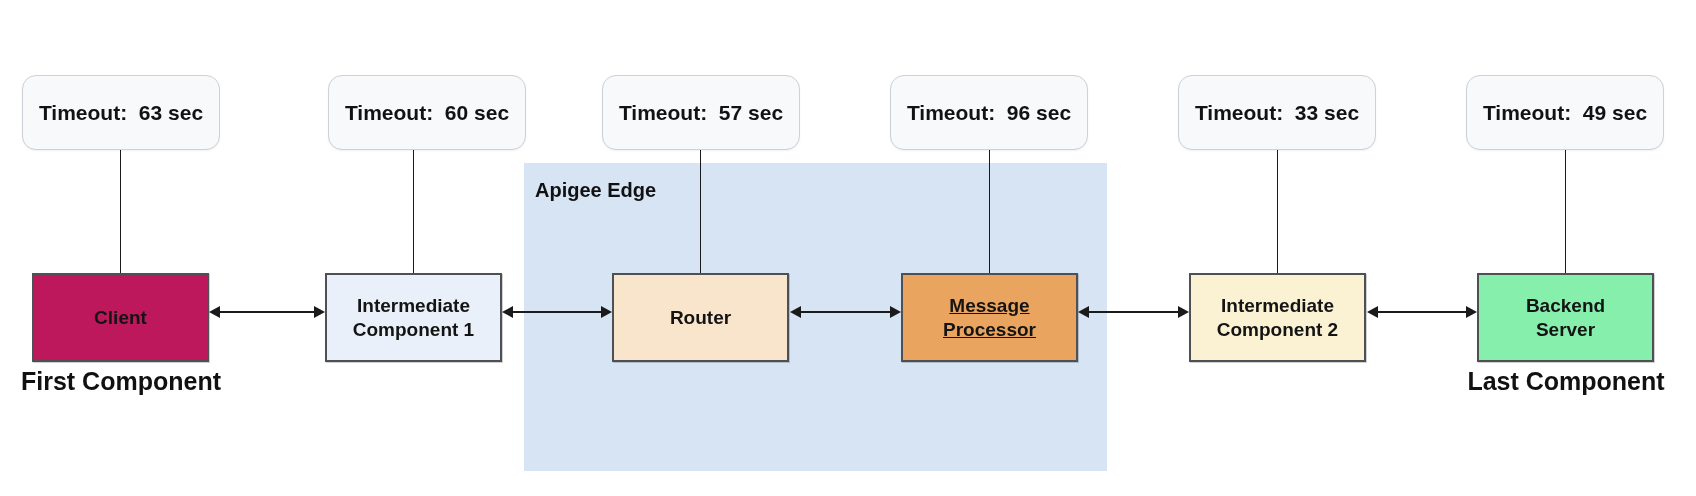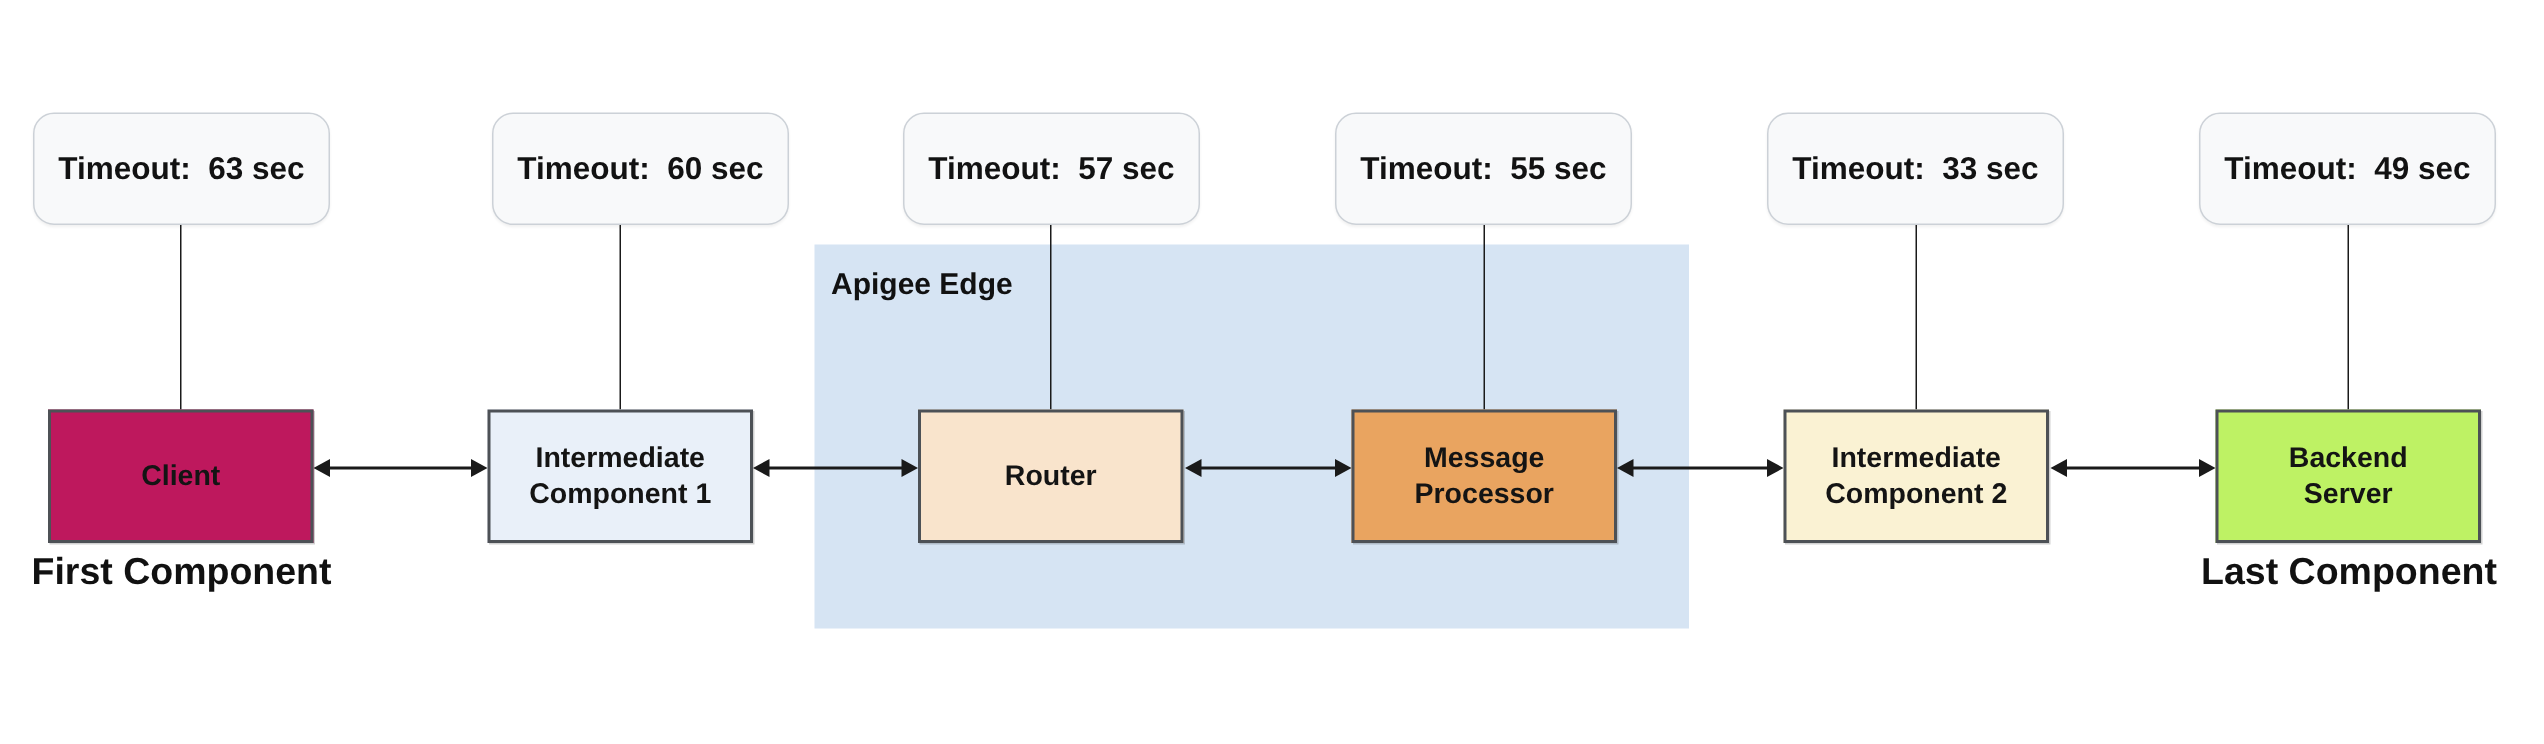--- a/index.html
+++ b/index.html
@@ -1,21 +1,21 @@
 <!DOCTYPE html>
 <html><head>
 <meta charset="utf-8">
 <style>
   html,body{margin:0;padding:0;background:#ffffff;}
   #canvas{
     position:relative;width:1696px;height:496px;background:#ffffff;overflow:hidden;
     font-family:"Liberation Sans",sans-serif;color:#1c1e21;
   }
   
-  .region{position:absolute;left:543px;top:163px;width:583px;height:256px;z-index:1;}
+  .region{position:absolute;left:524px;top:163px;width:583px;height:308px;z-index:1;}
   .region-label{
     position:absolute;left:11px;top:16px;font-size:20px;font-weight:bold;color:#111;
     white-space:nowrap;
   }
   
   .timeout{
     position:absolute;top:27px;width:198px;height:75px;box-sizing:border-box;z-index:3;
     background:#f8f9fa;border:1.5px solid #ccd1d7;border-radius:14px;
     display:flex;align-items:center;justify-content:center;
     font-size:21px;font-weight:bold;white-space:pre;color:#121212;
@@ -67,21 +67,21 @@
 
 <div id="canvas">
 
   <div class="region" style="background-color: rgb(214, 228, 243);">
     <div class="region-label">Apigee Edge</div>
   </div>
 
   <div class="timeout t0">Timeout:  63 sec</div>
   <div class="timeout t1">Timeout:  60 sec</div>
   <div class="timeout t2">Timeout:  57 sec</div>
-  <div class="timeout t3">Timeout:  55 sec</div>
+  <div class="timeout t3">Timeout:  96 sec</div>
   <div class="timeout t4">Timeout:  33 sec</div>
   <div class="timeout t5">Timeout:  49 sec</div>
 
   <div class="varrow v0">
       <div class="vhead"></div>
       <div class="vline"></div>
     </div>
   <div class="varrow v1">
       <div class="vhead"></div>
       <div class="vline"></div>
@@ -100,25 +100,25 @@
     </div>
   <div class="varrow v5">
       <div class="vhead"></div>
       <div class="vline"></div>
     </div>
 
   <div class="comp c0" style="background-color: #be185d;"><span>Client</span></div>
   <div class="comp c1" style="background-color: rgb(233, 240, 249);"><span>Intermediate
 Component 1</span></div>
   <div class="comp c2" style="background-color: rgb(249, 228, 204);"><span>Router</span></div>
-  <div class="comp c3" style="background-color: rgb(233, 164, 96);"><span>Message
+  <div class="comp c3" style="background-color: rgb(233, 164, 96); text-decoration: underline;"><span>Message
 Processor</span></div>
   <div class="comp c4" style="background-color: rgb(250, 242, 211);"><span>Intermediate
 Component 2</span></div>
-  <div class="comp c5" style="background-color: #bef264;"><span>Backend
+  <div class="comp c5" style="background-color: #86efac;"><span>Backend
 Server</span></div>
 
   <div class="sublabel s0">First Component</div>
   <div class="sublabel s5">Last Component</div>
 
   <div class="harrow h0">
       <div class="hleft"></div>
       <div class="hline"></div>
       <div class="hright"></div>
     </div>

